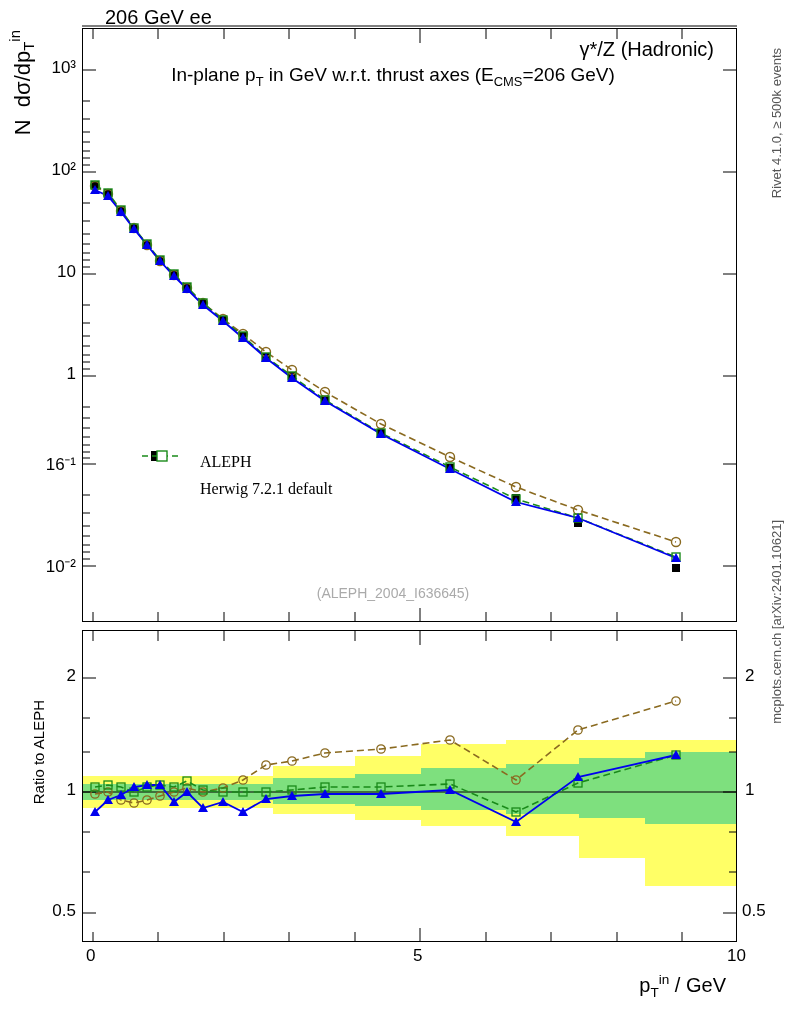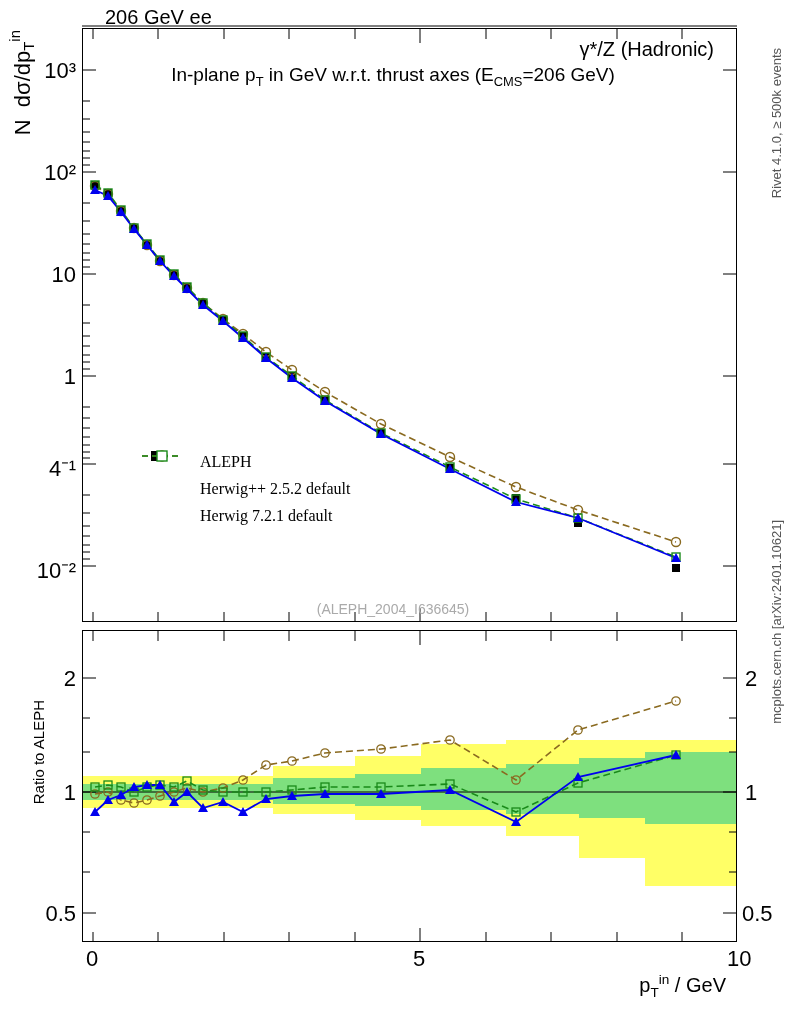--- a/index.html
+++ b/index.html
@@ -21,23 +21,23 @@
   #ratio-frame{left:82px;top:630px;width:655px;height:312px;}
 
   .plot-title{position:absolute;left:0;right:0;top:36px;text-align:center;font-size:19px;margin-top:28px;}
 
   
   .ylabel-main{position:absolute;left:6px;top:30px;writing-mode:vertical-rl;transform:rotate(180deg);font-size:22px;}
   .ylabel-ratio{position:absolute;left:30px;top:700px;writing-mode:vertical-rl;transform:rotate(180deg);font-size:15px;}
   .xlabel{position:absolute;right:60px;top:972px;font-size:20px;}
 
   
-  .tick{position:absolute;font-size:22px;}
+  .tick{position:absolute;font-size:17px;}
   .tick.y{text-align:right;}
-  .watermark{position:absolute;width:100%;text-align:center;top:585px;font-size:14px;color:#aaa;margin-top:16px;}
+  .watermark{position:absolute;width:100%;text-align:center;top:585px;font-size:14px;color:#aaa;}
 
   
   .legend{position:absolute;left:140px;top:448px;font-size:16px;}
   .legend .row{height:27px;display:flex;align-items:center;font-family:Liberation Serif, serif;}
   .legend .mk{width:56px;display:flex;align-items:center;justify-content:center;}
   .legend .lbl{padding-left:4px;}
 
   svg{position:absolute;left:0;top:0;}
   .sup{font-size:0.68em;vertical-align:super;}
   .sub{font-size:0.68em;vertical-align:sub;}
@@ -370,21 +370,21 @@
       <polygon points="676,750 681,759 671,759"></polygon>
     </g>
   </svg>
 
   <div class="frame" id="ratio-frame"></div>
 
   <div class="tick y" style="left:18px;top:58px;width:58px;">10³</div>
   <div class="tick y" style="left:18px;top:160px;width:58px;">10²</div>
   <div class="tick y" style="left:18px;top:262px;width:58px;">10</div>
   <div class="tick y" style="left:18px;top:364px;width:58px;">1</div>
-  <div class="tick y" style="left:18px;top:452px;width:58px;">4⁻¹</div>
+  <div class="tick y" style="left:18px;top:452px;width:58px;">16⁻¹</div>
   <div class="tick y" style="left:18px;top:554px;width:58px;">10⁻²</div>
 
   <div class="tick y" style="left:30px;top:666px;width:46px;">2</div>
   <div class="tick y" style="left:30px;top:780px;width:46px;">1</div>
   <div class="tick y" style="left:24px;top:901px;width:52px;">0.5</div>
 
   <div class="tick" style="left:745px;top:666px;">2</div>
   <div class="tick" style="left:745px;top:780px;">1</div>
   <div class="tick" style="left:742px;top:901px;">0.5</div>
 
@@ -399,29 +399,20 @@
       <span class="mk">
         <svg width="34" height="14">
             <rect x="11" y="3" width="10" height="10" fill="#000"></rect>
           </svg>
       </span>
       <span class="lbl">ALEPH</span>
     </div>
     <div class="row">
       <span class="mk">
         <svg width="44" height="14">
-            <line x1="2" y1="8" x2="42" y2="8" stroke="#8a6a20" stroke-width="1.6" stroke-dasharray="6,4"></line>
-            <circle cx="22" cy="8" r="5" fill="none" stroke="#8a6a20" stroke-width="1.4"></circle>
-          </svg>
-      </span>
-      <span class="lbl">Herwig++ 2.5.2 default</span>
-    </div>
-    <div class="row">
-      <span class="mk">
-        <svg width="44" height="14">
             <line x1="2" y1="8" x2="42" y2="8" stroke="#1a8a1a" stroke-width="1.6" stroke-dasharray="6,4"></line>
             <rect x="17" y="3" width="10" height="10" fill="#fff" stroke="#1a8a1a" stroke-width="1.4"></rect>
           </svg>
       </span>
       <span class="lbl">Herwig 7.2.1 default</span>
     </div>
   </div>
 
 </div>
 

